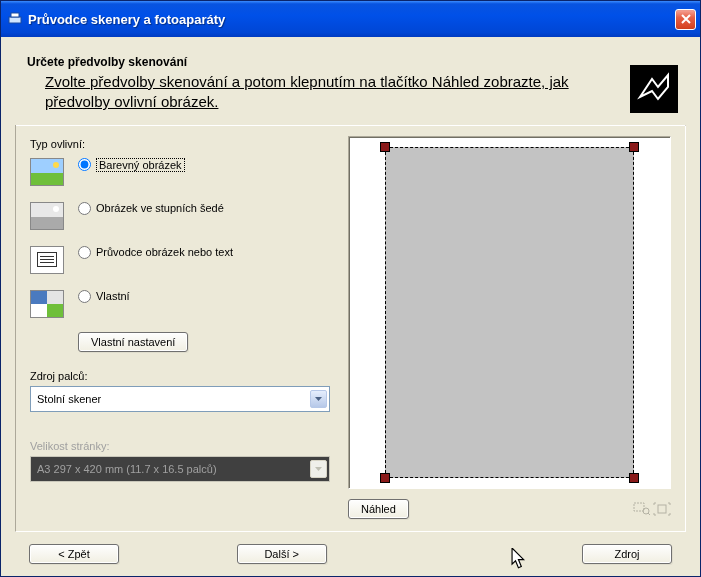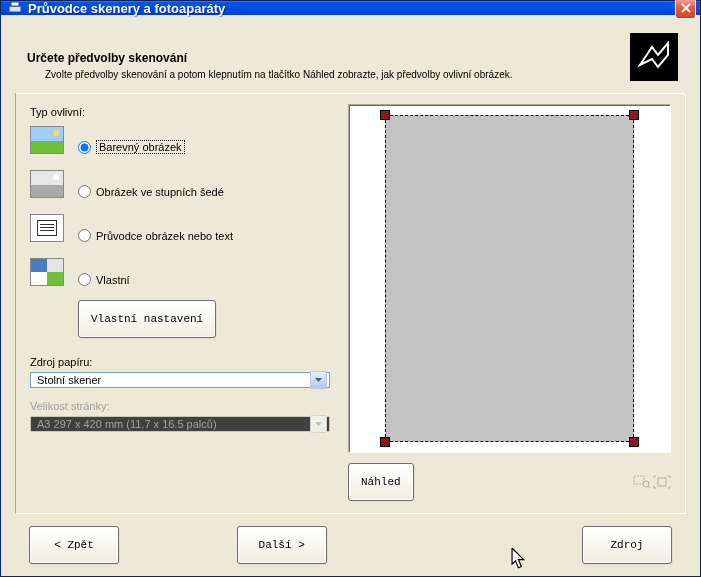--- a/index.html
+++ b/index.html
@@ -15,21 +15,21 @@
   }
   .window {
     width: 701px;
     height: 577px;
     border: 1px solid #0a246a;
     background: #ece9d8;
     display: flex;
     flex-direction: column;
   }
   .titlebar {
-    height: 14px;
+    height: 36px;
     background: linear-gradient(to bottom, #3b8cff 0%, #0854e0 8%, #0050e8 40%, #0046d5 88%, #003bc1 100%);
     display: flex;
     align-items: center;
     padding: 0 4px 0 6px;
     color: #fff;
   }
   .titlebar-icon {
     width: 16px; height: 16px; margin-right: 5px;
     display: flex; align-items: center; justify-content: center;
   }
@@ -62,23 +62,24 @@
     padding: 8px 8px 12px 12px;
     align-items: flex-end;
   }
   .header-text { flex: 1; }
   .header-title {
     font-weight: bold;
     font-size: 12px;
     margin-bottom: 3px;
   }
   .header-desc {
-    font-size: 10px;
+    font-size: 15px;
     padding-left: 18px;
     line-height: 1.35;
+    text-decoration: underline;
   }
   .header-icon {
     width: 48px; height: 48px;
     background: #000;
     display: flex; align-items: center; justify-content: center;
     margin-left: 10px;
   }
   .main {
     flex: 1;
     background: #ece9d8;
@@ -100,21 +101,21 @@
   .left-panel {
     width: 300px;
     display: flex;
     flex-direction: column;
   }
   .label-top {
     margin: 2px 0 8px 0;
   }
   .option-row {
     display: flex;
-    align-items: flex-end;
+    align-items: flex-start;
     margin-bottom: 16px;
   }
   .option-icon {
     width: 34px; height: 28px;
     border: 1px solid #888;
     background: #fff;
     margin-right: 14px;
     display: flex; align-items: center; justify-content: center;
     overflow: hidden;
   }
@@ -127,39 +128,39 @@
     padding: 0 2px;
   }
   .custom-btn-row {
     padding-left: 48px;
     margin: -2px 0 16px 0;
   }
   .xp-button {
     background: linear-gradient(to bottom, #fefefe, #f1efe2);
     border: 1px solid #707070;
     border-radius: 3px;
-    padding: 12px 12px;
-    font-family: Liberation Mono, monospace;
+    padding: 3px 12px;
+    font-family: Liberation Sans, sans-serif;
     font-size: 11px;
     box-shadow: inset 0 0 0 1px #fff, 1px 1px 0 rgba(0,0,0,0.05);
   }
   .xp-button:disabled {
     color: #a0a0a0;
   }
   .paper-label {
     margin: 2px 0 4px 0;
   }
   .combo {
-    height: 16px;
+    height: 26px;
     border: 1px solid #7f9db9;
     background: #fff;
     display: flex;
     align-items: center;
     padding: 0 2px 0 6px;
-    margin-bottom: 10px;
+    margin-bottom: 26px;
   }
   .combo.disabled {
     background: #404040;
     color: #a0a0a0;
     border-color: #c9c7ba;
   }
   .combo-text { flex: 1; }
   .combo-arrow {
     width: 17px; height: 18px;
     background: linear-gradient(to bottom, #e5eefd, #b6c8e8);
@@ -319,21 +320,21 @@
           <label class="radio-wrap">
               <input type="radio" name="pt" style="">
               <span>Vlastní</span>
             </label>
         </div>
 
         <div class="custom-btn-row">
           <button class="xp-button">Vlastní nastavení</button>
         </div>
 
-        <div class="paper-label">Zdroj papíru:</div>
+        <div class="paper-label">Zdroj palců:</div>
         <div class="combo">
           <div class="combo-text">Stolní skener</div>
           <div class="combo-arrow">
             <svg width="7" height="4" viewBox="0 0 7 4">
                 <path d="M0 0 L7 0 L3.5 4 Z" fill="#4a6184"></path>
               </svg>
           </div>
         </div>
 
         <div class="size-label">Velikost stránky:</div>

